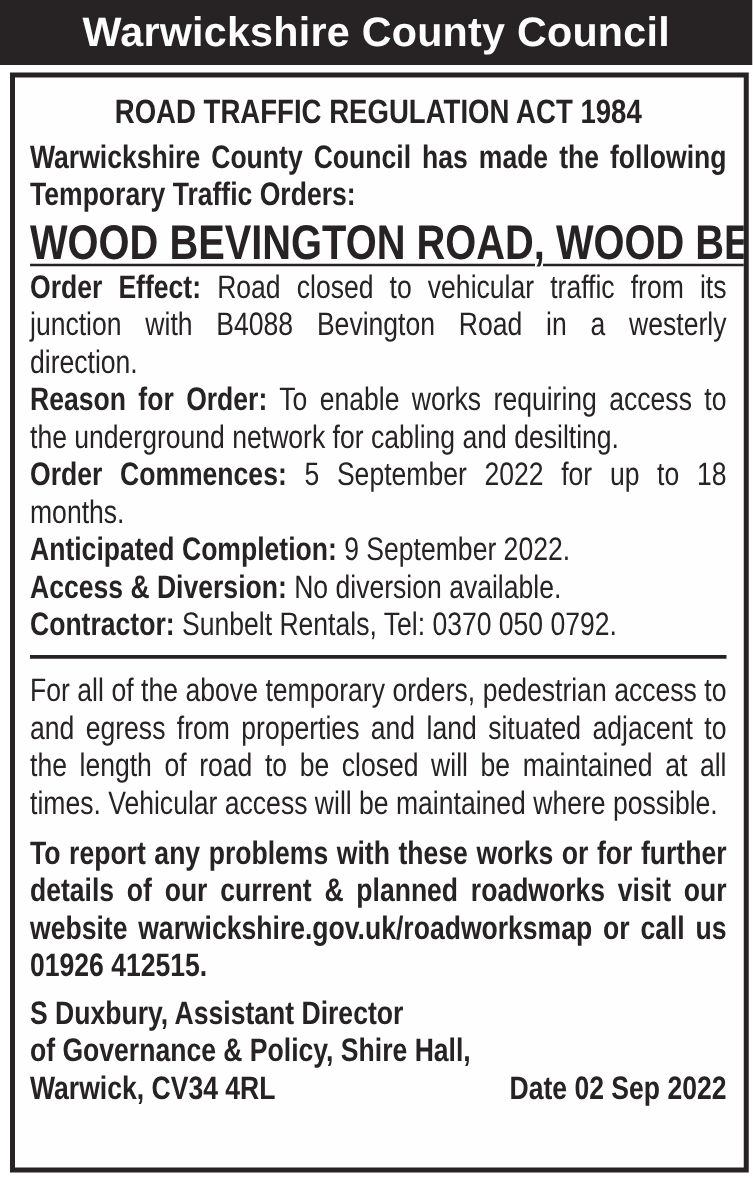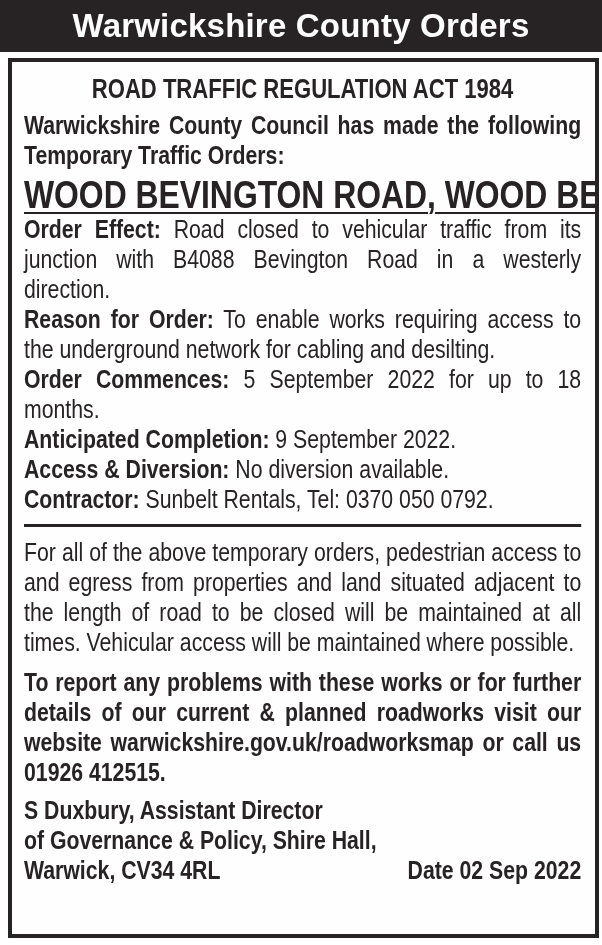--- a/index.html
+++ b/index.html
@@ -77,21 +77,21 @@
   .sig-row {
     display: flex;
     justify-content: space-between;
     align-items: baseline;
   }
 </style>
 </head>
 <body>
 
 <header class="masthead">
-  <span>Warwickshire County Orders</span>
+  <span>Warwickshire County Council</span>
 </header>
 
 <main class="notice-box">
   <div class="content">
 
     <h1 class="act-title">ROAD TRAFFIC REGULATION ACT 1984</h1>
 
     <p class="intro">Warwickshire County Council has made the following Temporary Traffic Orders:</p>
 
     <h2 class="road-heading">WOOD BEVINGTON ROAD, WOOD BEVINGTON</h2>

